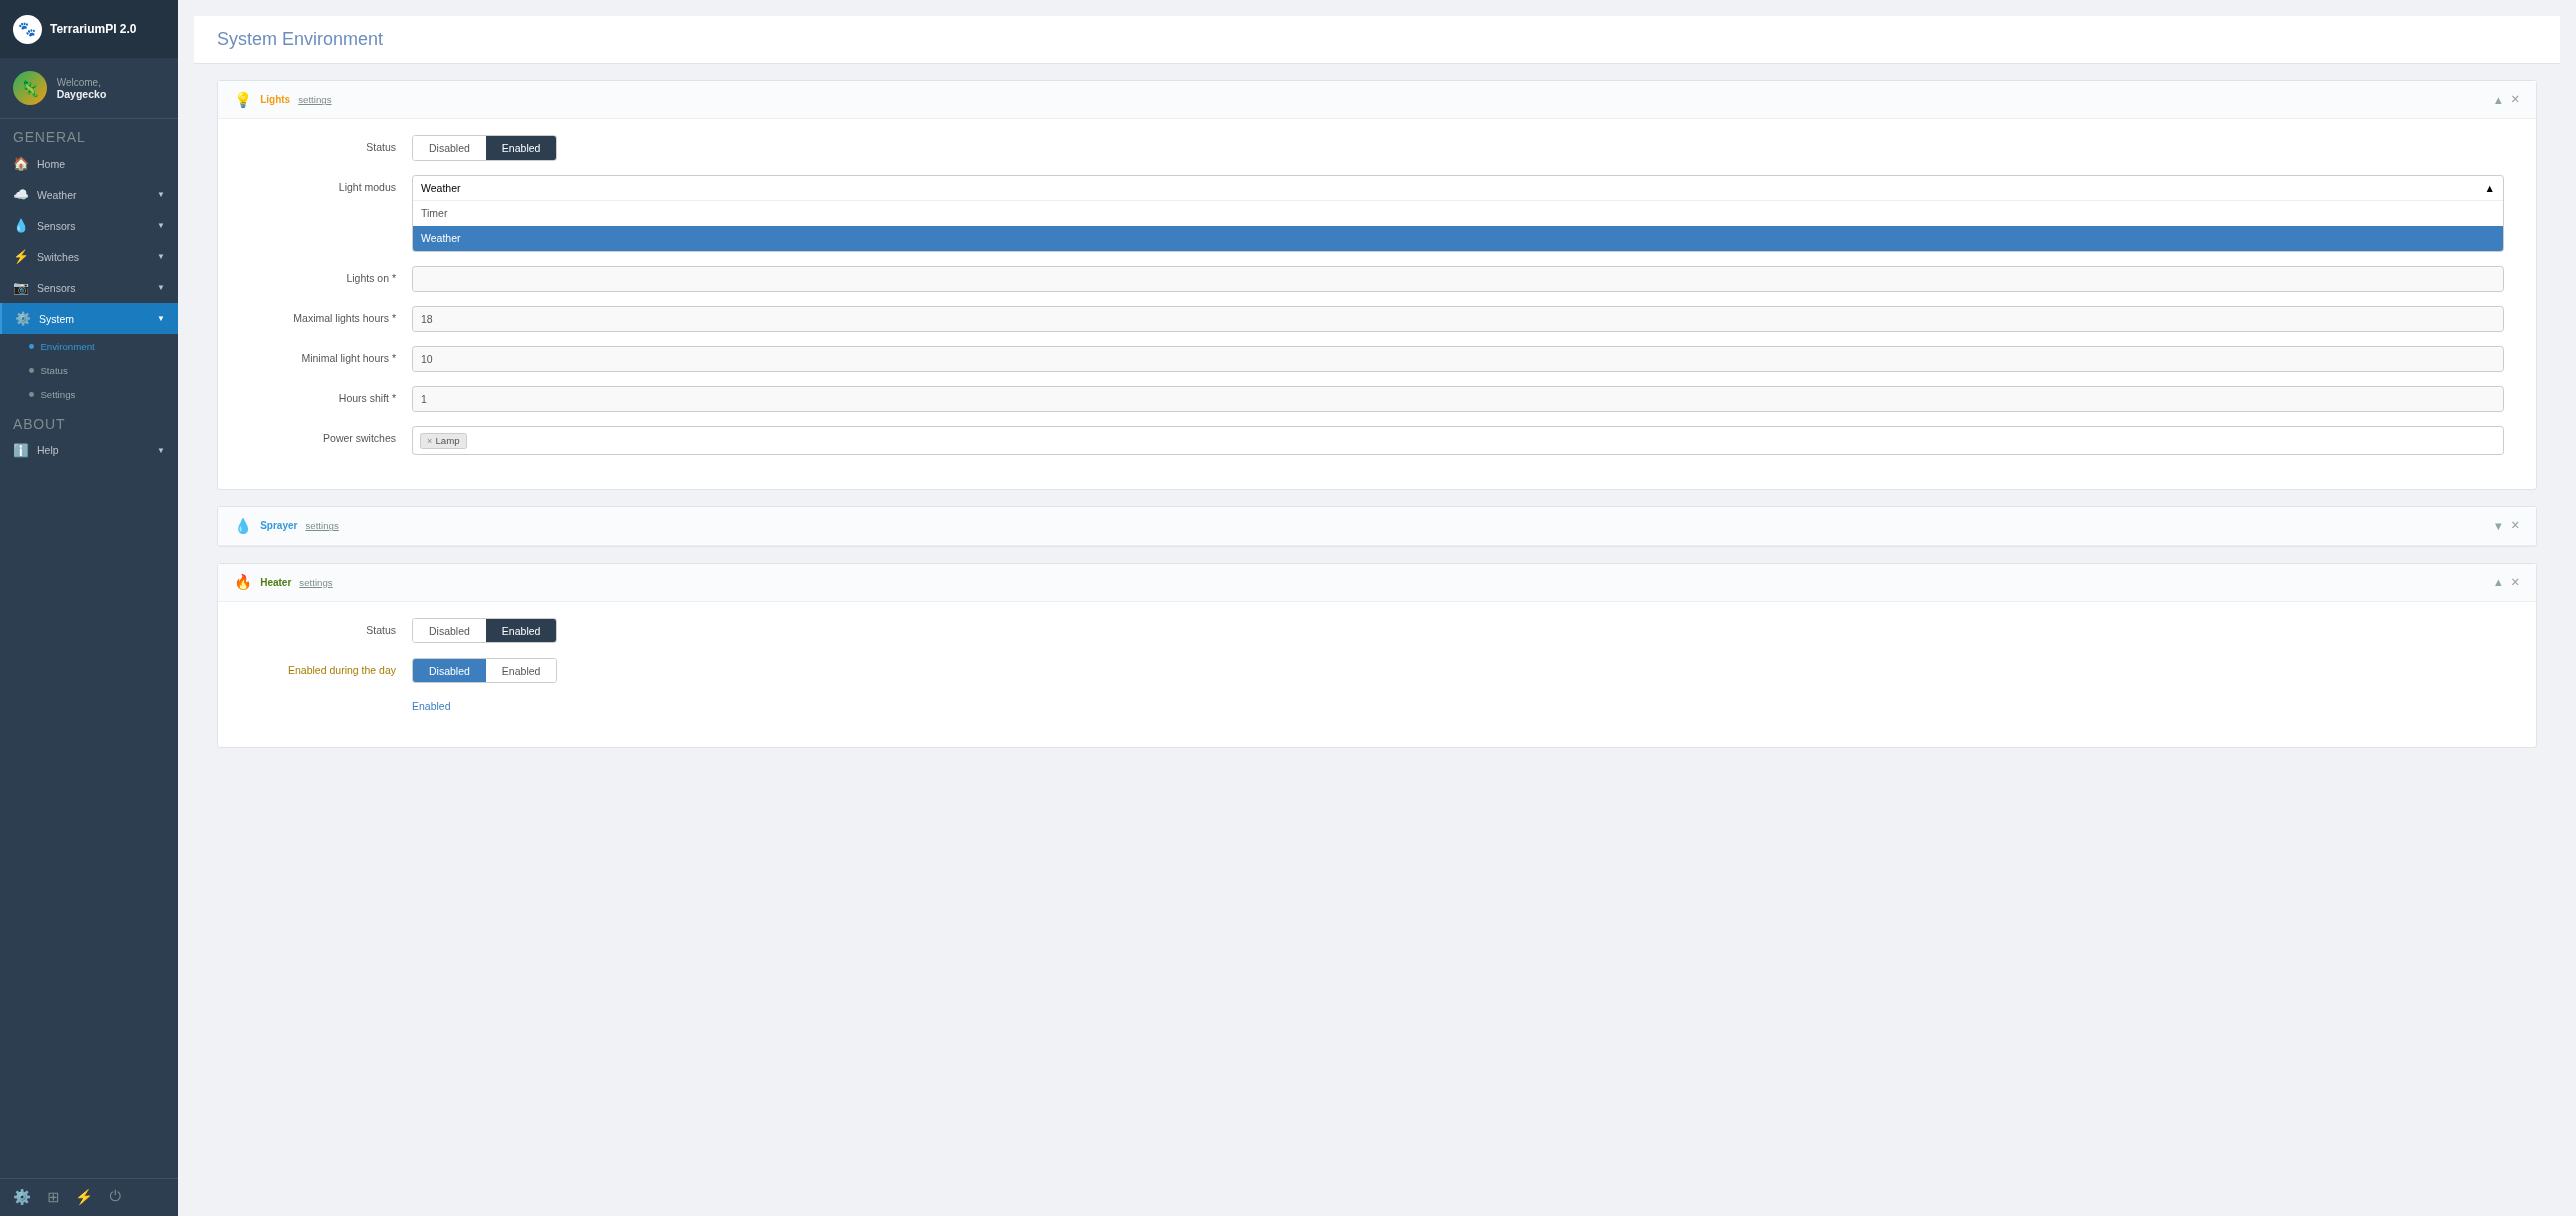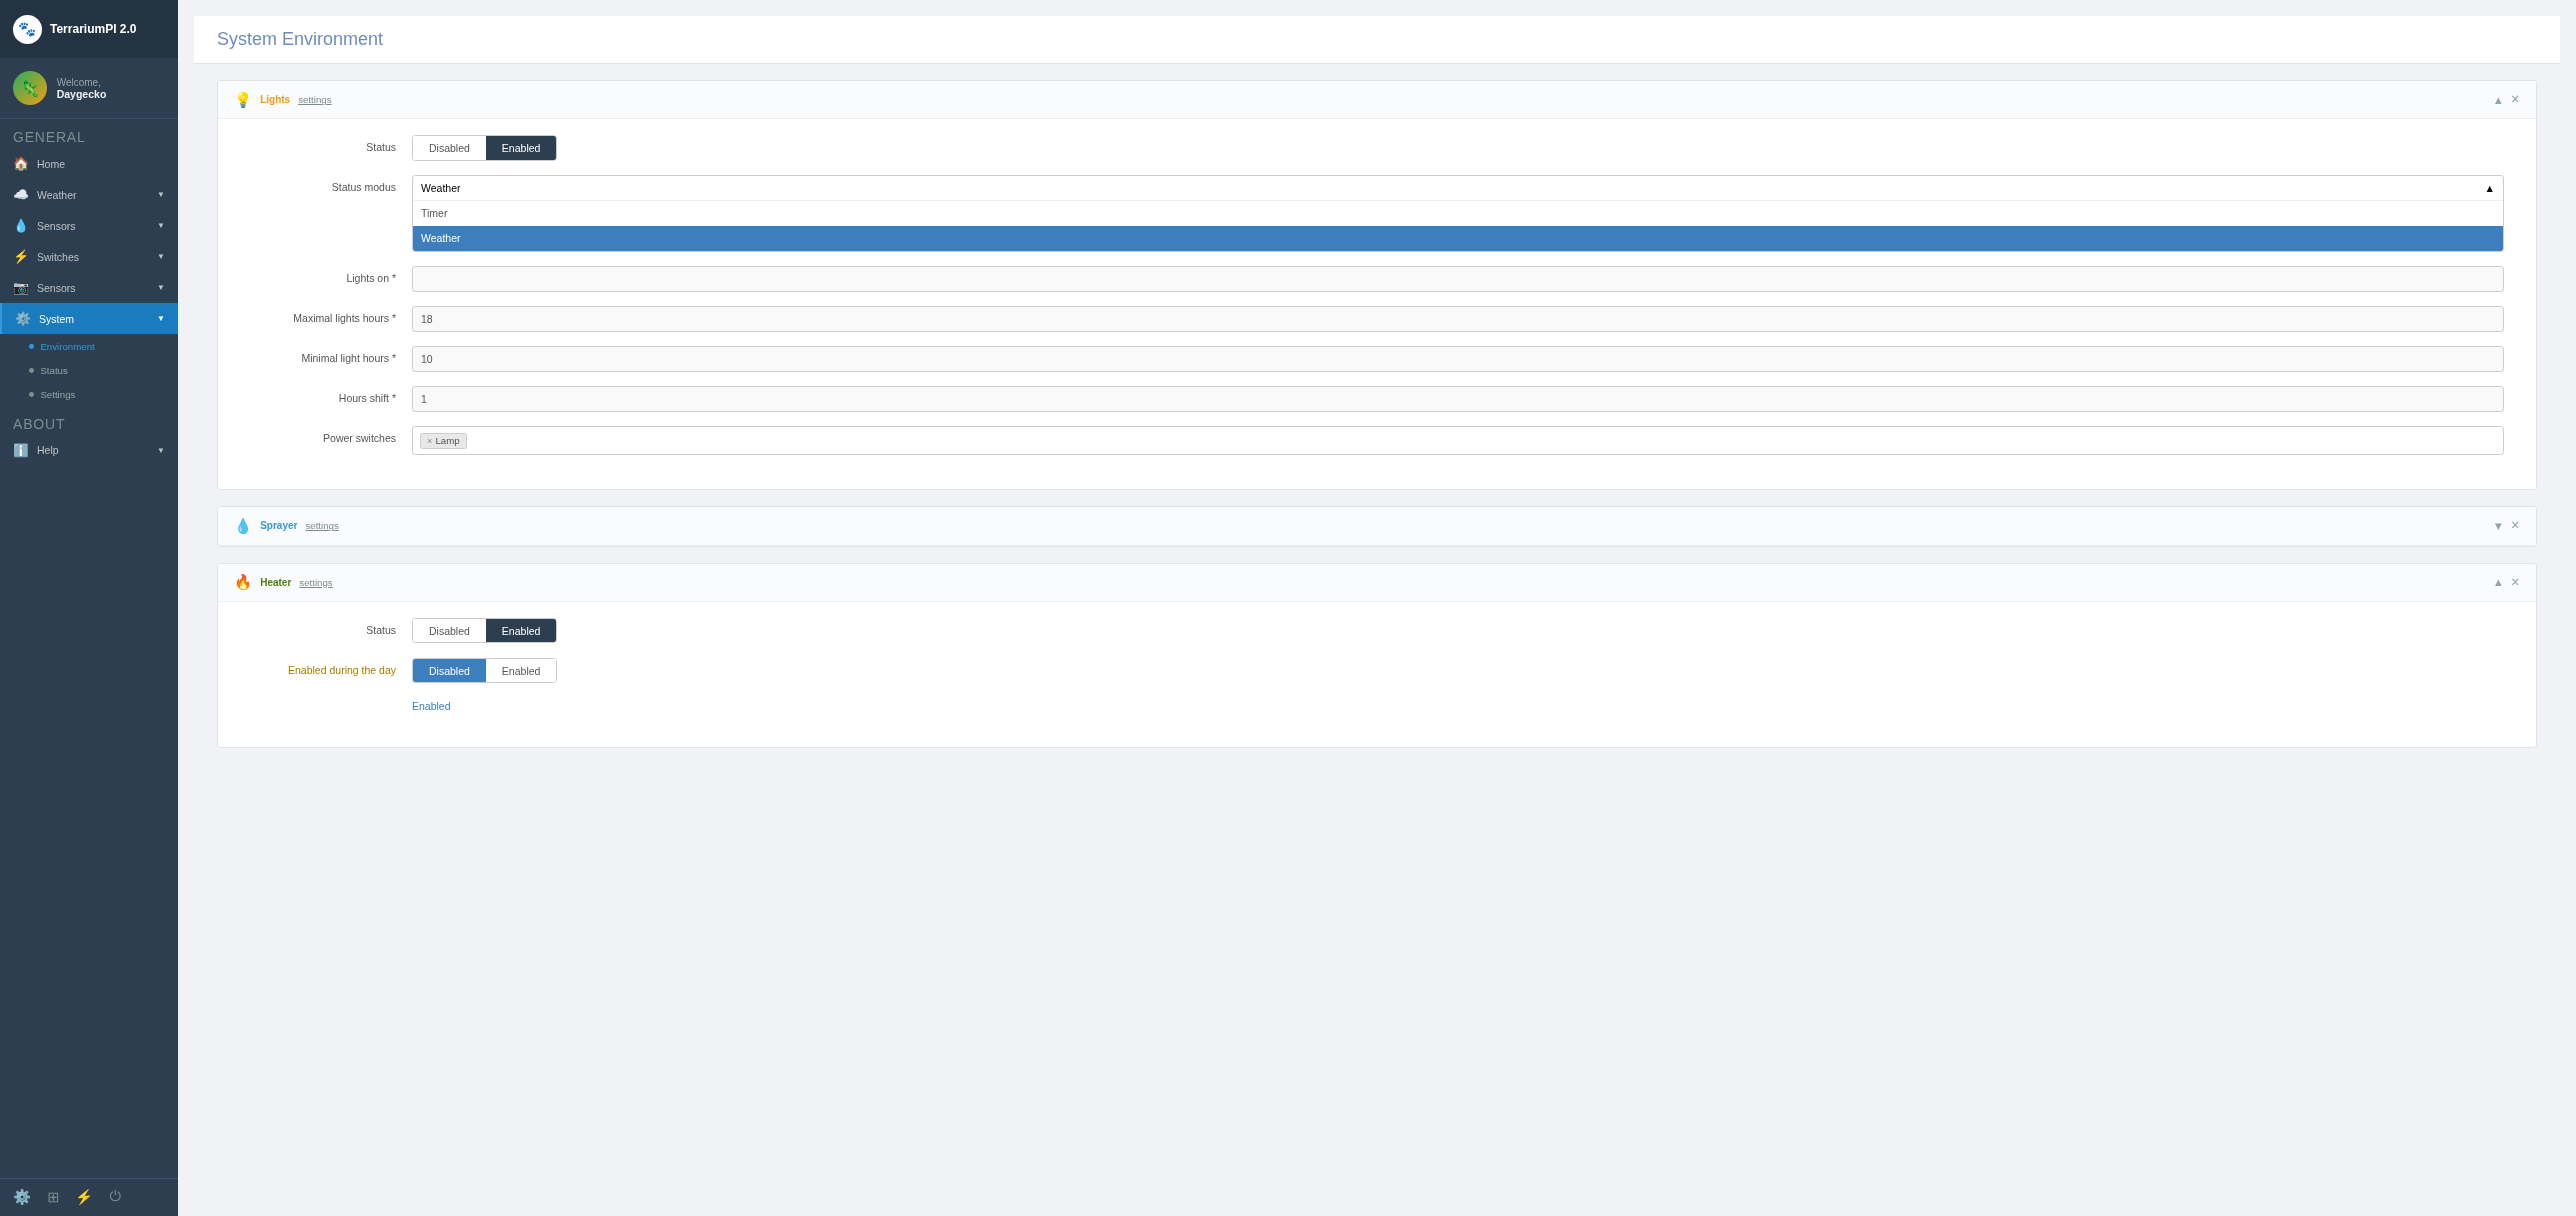--- a/index.html
+++ b/index.html
@@ -331,21 +331,21 @@
           <div class="form-label">Status</div>
           <div class="form-control">
             <div class="toggle-group">
               <button class="toggle-btn">Disabled</button>
               <button class="toggle-btn active-dark">Enabled</button>
             </div>
           </div>
         </div>
 
         <div class="form-row">
-          <div class="form-label">Status modus</div>
+          <div class="form-label">Light modus</div>
           <div class="form-control">
             <div class="dropdown-open">
               <div class="dropdown-header">
                 <span>Weather</span>
                 <span>▲</span>
               </div>
               <div class="dropdown-list">
                 <div class="dropdown-option">Timer</div>
                 <div class="dropdown-option selected">Weather</div>
               </div>

